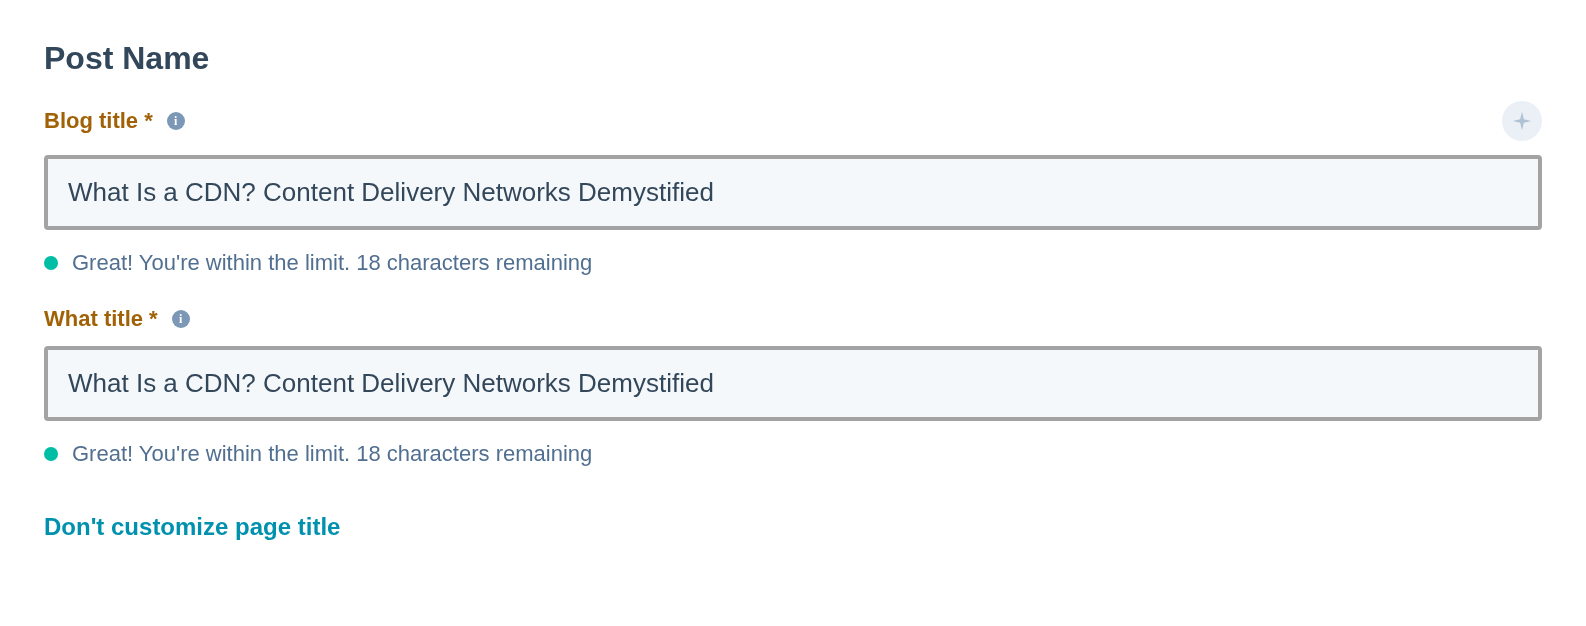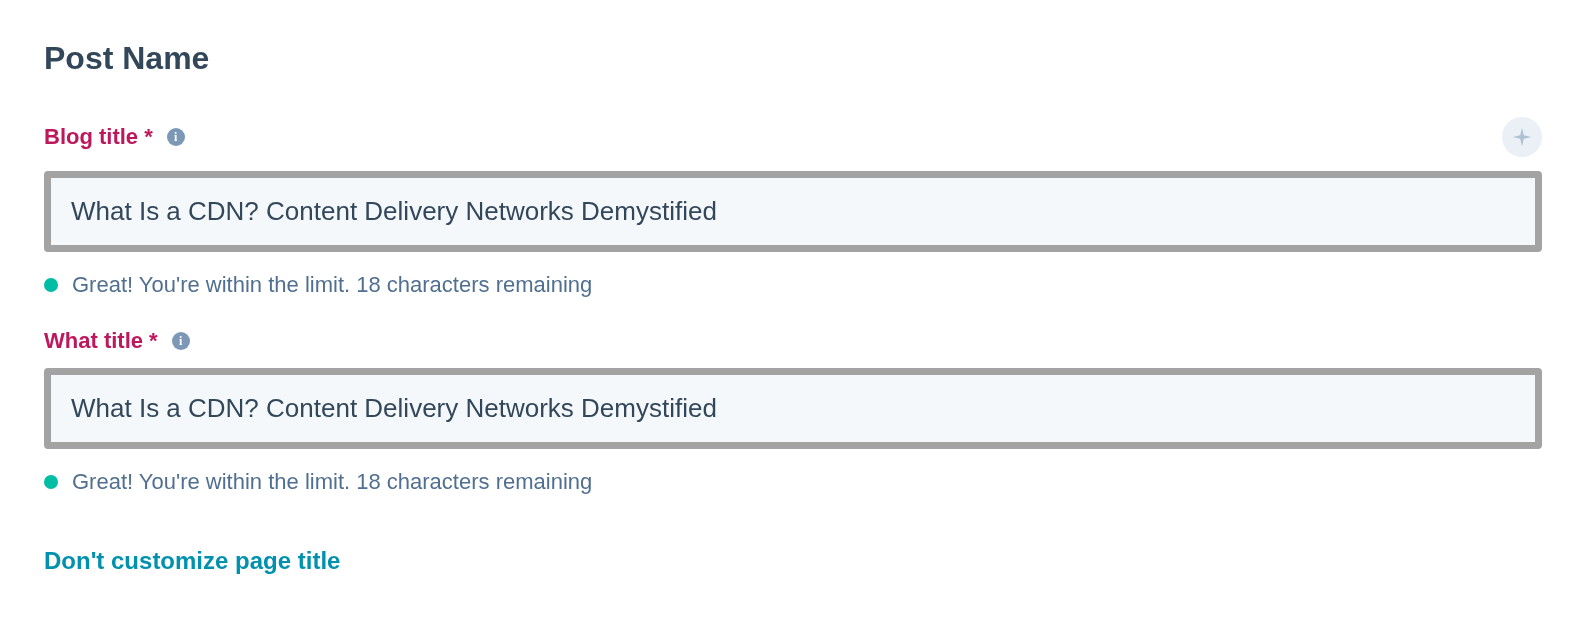--- a/index.html
+++ b/index.html
@@ -7,34 +7,34 @@
       font-family: -apple-system, BlinkMacSystemFont, "Segoe UI", Helvetica, Arial, sans-serif;
       background: #fff;
       padding: 40px 44px;
       color: #33475b;
       width: 1586px;
     }
     .section-title {
       font-size: 32px;
       font-weight: 700;
       color: #33475b;
-      margin-bottom: 40px;
+      margin-bottom: 24px;
     }
     .field-block { margin-bottom: 30px; }
     .label-row {
       display: flex;
       align-items: center;
       justify-content: space-between;
       margin-bottom: 14px;
     }
     .label-left { display: flex; align-items: center; gap: 14px; }
     .field-label {
       font-size: 22px;
       font-weight: 700;
-      color: #be185d;
+      color: #a16207;
     }
     .info-icon {
       width: 18px; height: 18px;
       border-radius: 50%;
       background: #7c98b6;
       color: #fff;
       display: inline-flex;
       align-items: center; justify-content: center;
       font-size: 12px; font-weight: 700;
       font-family: Georgia, serif;
@@ -44,21 +44,21 @@
       border-radius: 50%;
       background: #eaf0f6;
       display: flex; align-items: center; justify-content: center;
       cursor: pointer;
     }
     .text-input {
       width: 100%;
       font-size: 26px;
       color: #33475b;
       background: #f5f8fa;
-      border: 7px solid #a3a3a3;
+      border: 4px solid #a3a3a3;
       border-radius: 4px;
       padding: 18px 20px;
       outline: none;
       font-family: inherit;
     }
     .helper-row {
       display: flex; align-items: center; gap: 14px;
       margin-top: 20px;
     }
     .status-dot {
@@ -70,21 +70,21 @@
       font-size: 22px;
       color: #516f90;
     }
     .link-button {
       font-size: 24px;
       font-weight: 700;
       color: #0091ae;
       background: none; border: none;
       cursor: pointer;
       padding: 0;
-      margin-top: 22px;
+      margin-top: 16px;
       font-family: inherit;
     }
   </style>
 </head>
 <body>
 
 
 
 <h1 class="section-title">Post Name</h1>
 

